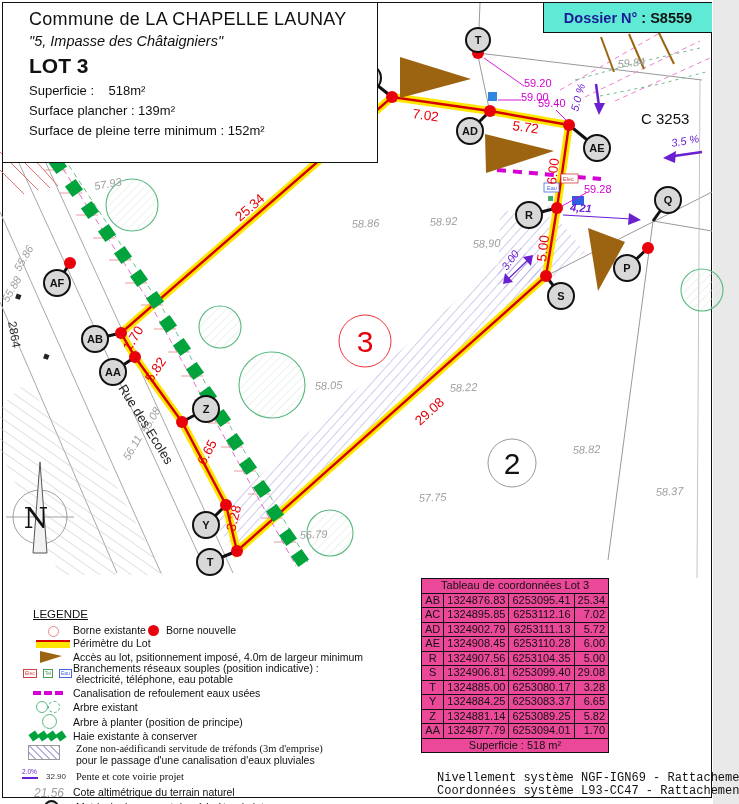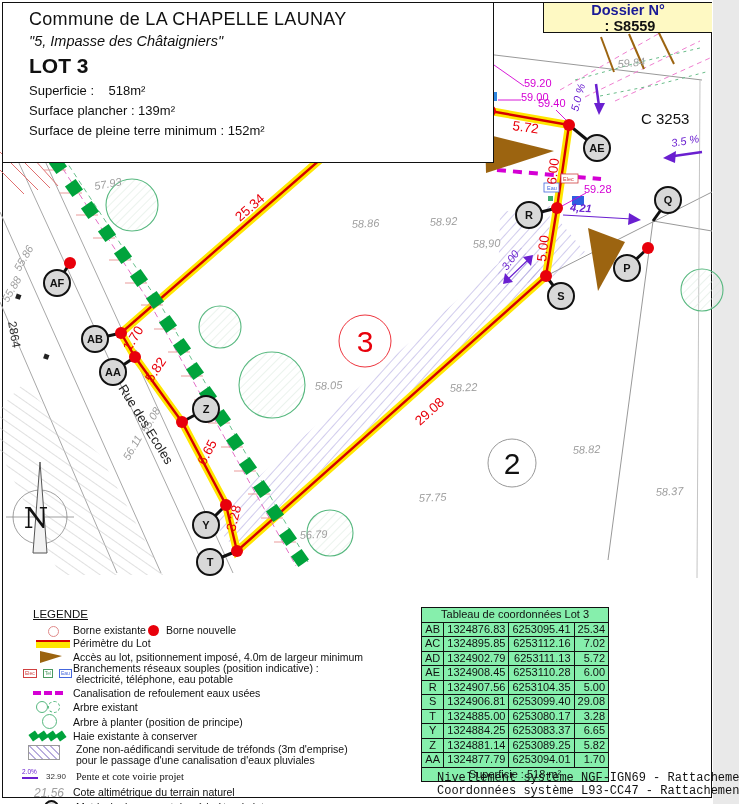--- a/index.html
+++ b/index.html
@@ -1,47 +1,47 @@
 <!DOCTYPE html>
 <html><head>
 <meta charset="utf-8">
 <style>
   html,body{margin:0;padding:0;}
   body{width:739px;height:804px;background:#e9e9e9;font-family:"Liberation Sans",sans-serif;position:relative;overflow:hidden;}
   #sheet{position:absolute;left:0;top:0;width:713px;height:804px;background:#ffffff;}
   #frame{position:absolute;left:2px;top:2px;width:708px;height:794px;border:1px solid #111;pointer-events:none;}
   #mapsvg{position:absolute;left:0;top:0;}
   
-  #headerbox{position:absolute;left:2px;top:2px;width:492px;height:161px;background:#fff;border-right:1.5px solid #111;border-bottom:1.5px solid #111;border-top:1px solid #111;border-left:1px solid #111;padding:6px 0 1px 26px;box-sizing:border-box;z-index:5;}
+  #headerbox{position:absolute;left:2px;top:2px;width:376px;height:161px;background:#fff;border-right:1.5px solid #111;border-bottom:1.5px solid #111;border-top:1px solid #111;border-left:1px solid #111;padding:6px 0 1px 26px;box-sizing:border-box;z-index:5;}
   .h-commune{font-size:18px;color:#111;letter-spacing:.3px;}
   .h-address{font-size:14.5px;font-style:italic;color:#111;margin-top:3px;}
   .h-lot{font-size:21px;font-weight:bold;color:#111;margin-top:5px;}
   .h-line{font-size:13px;color:#111;margin-top:5px;white-space:pre;}
-  #dossierbox{position:absolute;left:543px;top:2px;width:169px;height:31px;background:#fef9c3;border-left:1.5px solid #111;border-bottom:1.5px solid #111;border-top:1px solid #111;box-sizing:border-box;display:flex;align-items:center;justify-content:center;font-size:14.5px;font-weight:bold;z-index:5;flex-direction:column;}
+  #dossierbox{position:absolute;left:543px;top:2px;width:169px;height:31px;background:#5eead4;border-left:1.5px solid #111;border-bottom:1.5px solid #111;border-top:1px solid #111;box-sizing:border-box;display:flex;align-items:center;justify-content:center;font-size:14.5px;font-weight:bold;z-index:5;}
   #dossierbox .lab{color:#1a1a96;}
   #dossierbox .val{color:#111;margin-left:4px;}
   
   #legend{position:absolute;left:20px;top:566px;width:400px;height:215px;z-index:4;font-size:10.5px;color:#111;margin-top:40px;}
   #legend .lg-title{position:absolute;left:13px;top:2px;font-size:11.5px;text-decoration:underline;}
   .lg-item{position:absolute;white-space:nowrap;}
   .lg-sym{position:absolute;}
   .sym-perim{width:34px;height:6px;background:#ffe600;border-top:2.5px solid #d40000;}
   .sym-acces{width:0;height:0;border-left:22px solid #9c6410;border-top:5px solid transparent;border-bottom:7px solid transparent;}
   .sym-canal{width:30px;height:0;border-top:4px dashed #d400d4;}
   .ubox{display:inline-block;font-size:5px;line-height:7px;padding:0 1px;border:1px solid;margin-right:3px;vertical-align:middle;}
   .ubox.e{color:#d04040;border-color:#d04040;}
   .ubox.t{color:#4a9a60;border-color:#4a9a60;}
   .ubox.a{color:#4466dd;border-color:#4466dd;}
   .sym-zone{width:30px;height:13px;border:1px solid #999;background:repeating-linear-gradient(45deg,#fff 0 4px,#b9aede 4px 5px);}
   .hsq{display:inline-block;width:8px;height:8px;background:#00a33c;transform:rotate(-35deg);margin-right:1px;}
   .circ{display:inline-block;border-radius:50%;border:1px solid #57b87f;}
   .gray-ital{color:#9e9e9e;font-style:italic;}
   .purp{color:#6a1fd0;}
   
-  #coordtable{position:absolute;left:421px;top:607px;z-index:4;border-collapse:collapse;font-size:11px;color:#111;background:#86efac;}
+  #coordtable{position:absolute;left:421px;top:578px;z-index:4;border-collapse:collapse;font-size:11px;color:#111;background:#ec4899;}
   #coordtable td,#coordtable th{border:1px solid #111;padding:0 3px;height:13.5px;line-height:13.5px;font-weight:normal;}
   #coordtable .ttl{text-align:center;}
   #coordtable th{text-align:center;}
   #coordtable td.num{text-align:right;}
   #coordtable td.som{text-align:center;}
   #coordtable .foot{text-align:center;}
   .note{position:absolute;left:437px;font-size:12px;color:#111;z-index:4;white-space:nowrap;font-family:Liberation Mono, monospace;}
   
   .dim{fill:#e8000b;font-size:13.5px;font-family:"Liberation Sans",sans-serif;}
   .lvl{fill:#9e9e9e;font-size:11px;font-style:italic;font-family:"Liberation Sans",sans-serif;}
@@ -405,21 +405,21 @@
   <span class="lg-sym" style="left:16px;top:95px;"><span class="circ" style="width:10px;height:10px;"></span><span class="circ" style="width:10px;height:10px;border-style:dashed;"></span></span>
   <span class="lg-item" style="left:53px;top:95px;">Arbre existant</span>
 
   <span class="lg-sym circ" style="left:22px;top:108px;width:13px;height:13px;"></span>
   <span class="lg-item" style="left:53px;top:110px;">Arbre à planter (position de principe)</span>
 
   <span class="lg-sym" style="left:10px;top:124px;"><span class="hsq"></span><span class="hsq"></span><span class="hsq"></span><span class="hsq"></span></span>
   <span class="lg-item" style="left:53px;top:124px;">Haie existante à conserver</span>
 
   <span class="lg-sym sym-zone" style="left:8px;top:139px;"></span>
-  <span class="lg-item" style="left:56px;top:137px;">Zone non-aédificandi servitude de tréfonds (3m d'emprise)</span>
+  <span class="lg-item" style="left:56px;top:137px;font-family:Liberation Serif, serif;">Zone non-aédificandi servitude de tréfonds (3m d'emprise)</span>
   <span class="lg-item" style="left:56px;top:148px;">pour le passage d'une canalisation d'eaux pluviales</span>
 
   <span class="lg-sym purp" style="left:2px;top:162px;font-size:6.5px;">2.0%</span>
   <span class="lg-sym" style="left:2px;top:171px;width:16px;height:0;border-top:2px solid #6a1fd0;"></span>
   <span class="lg-sym" style="left:26px;top:166px;font-size:8px;color:#333;">32.90</span>
   <span class="lg-item" style="left:56px;top:165px;font-family:Liberation Serif, serif;">Pente et cote voirie projet</span>
 
   <span class="lg-sym gray-ital" style="left:14px;top:180px;font-size:12px;">21.56</span>
   <span class="lg-item" style="left:53px;top:180px;">Cote altimétrique du terrain naturel</span>
 

